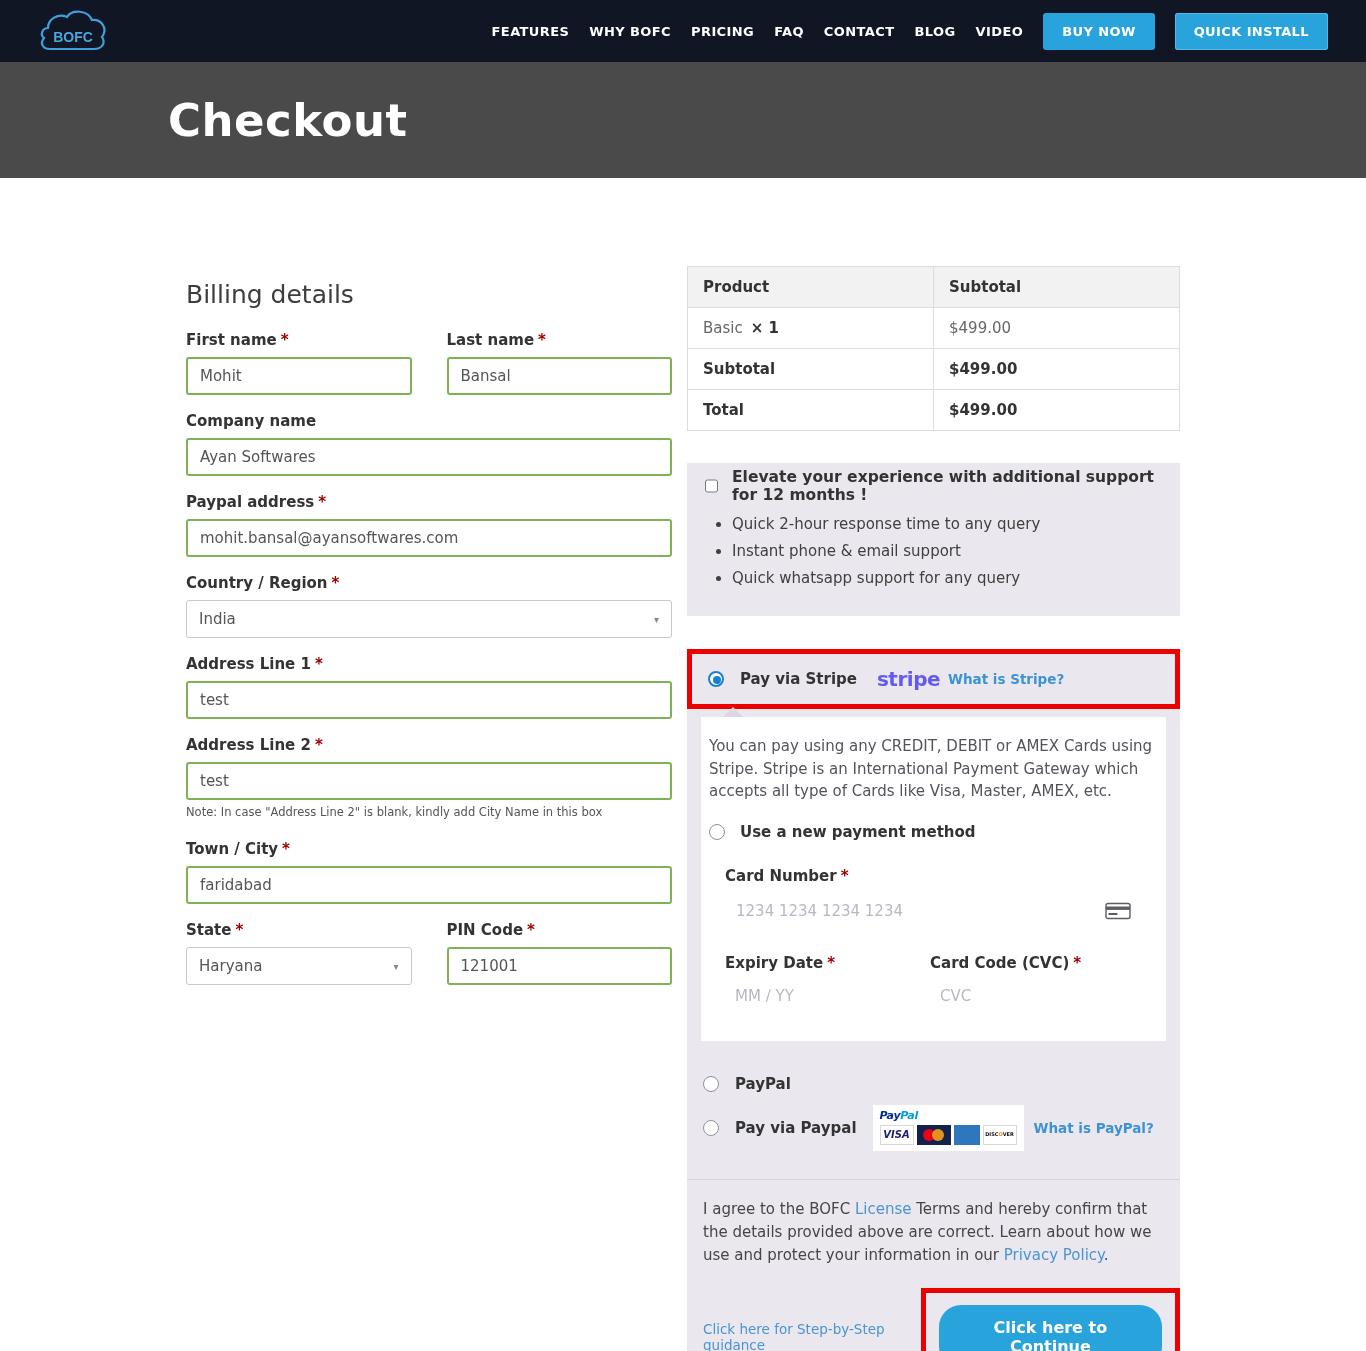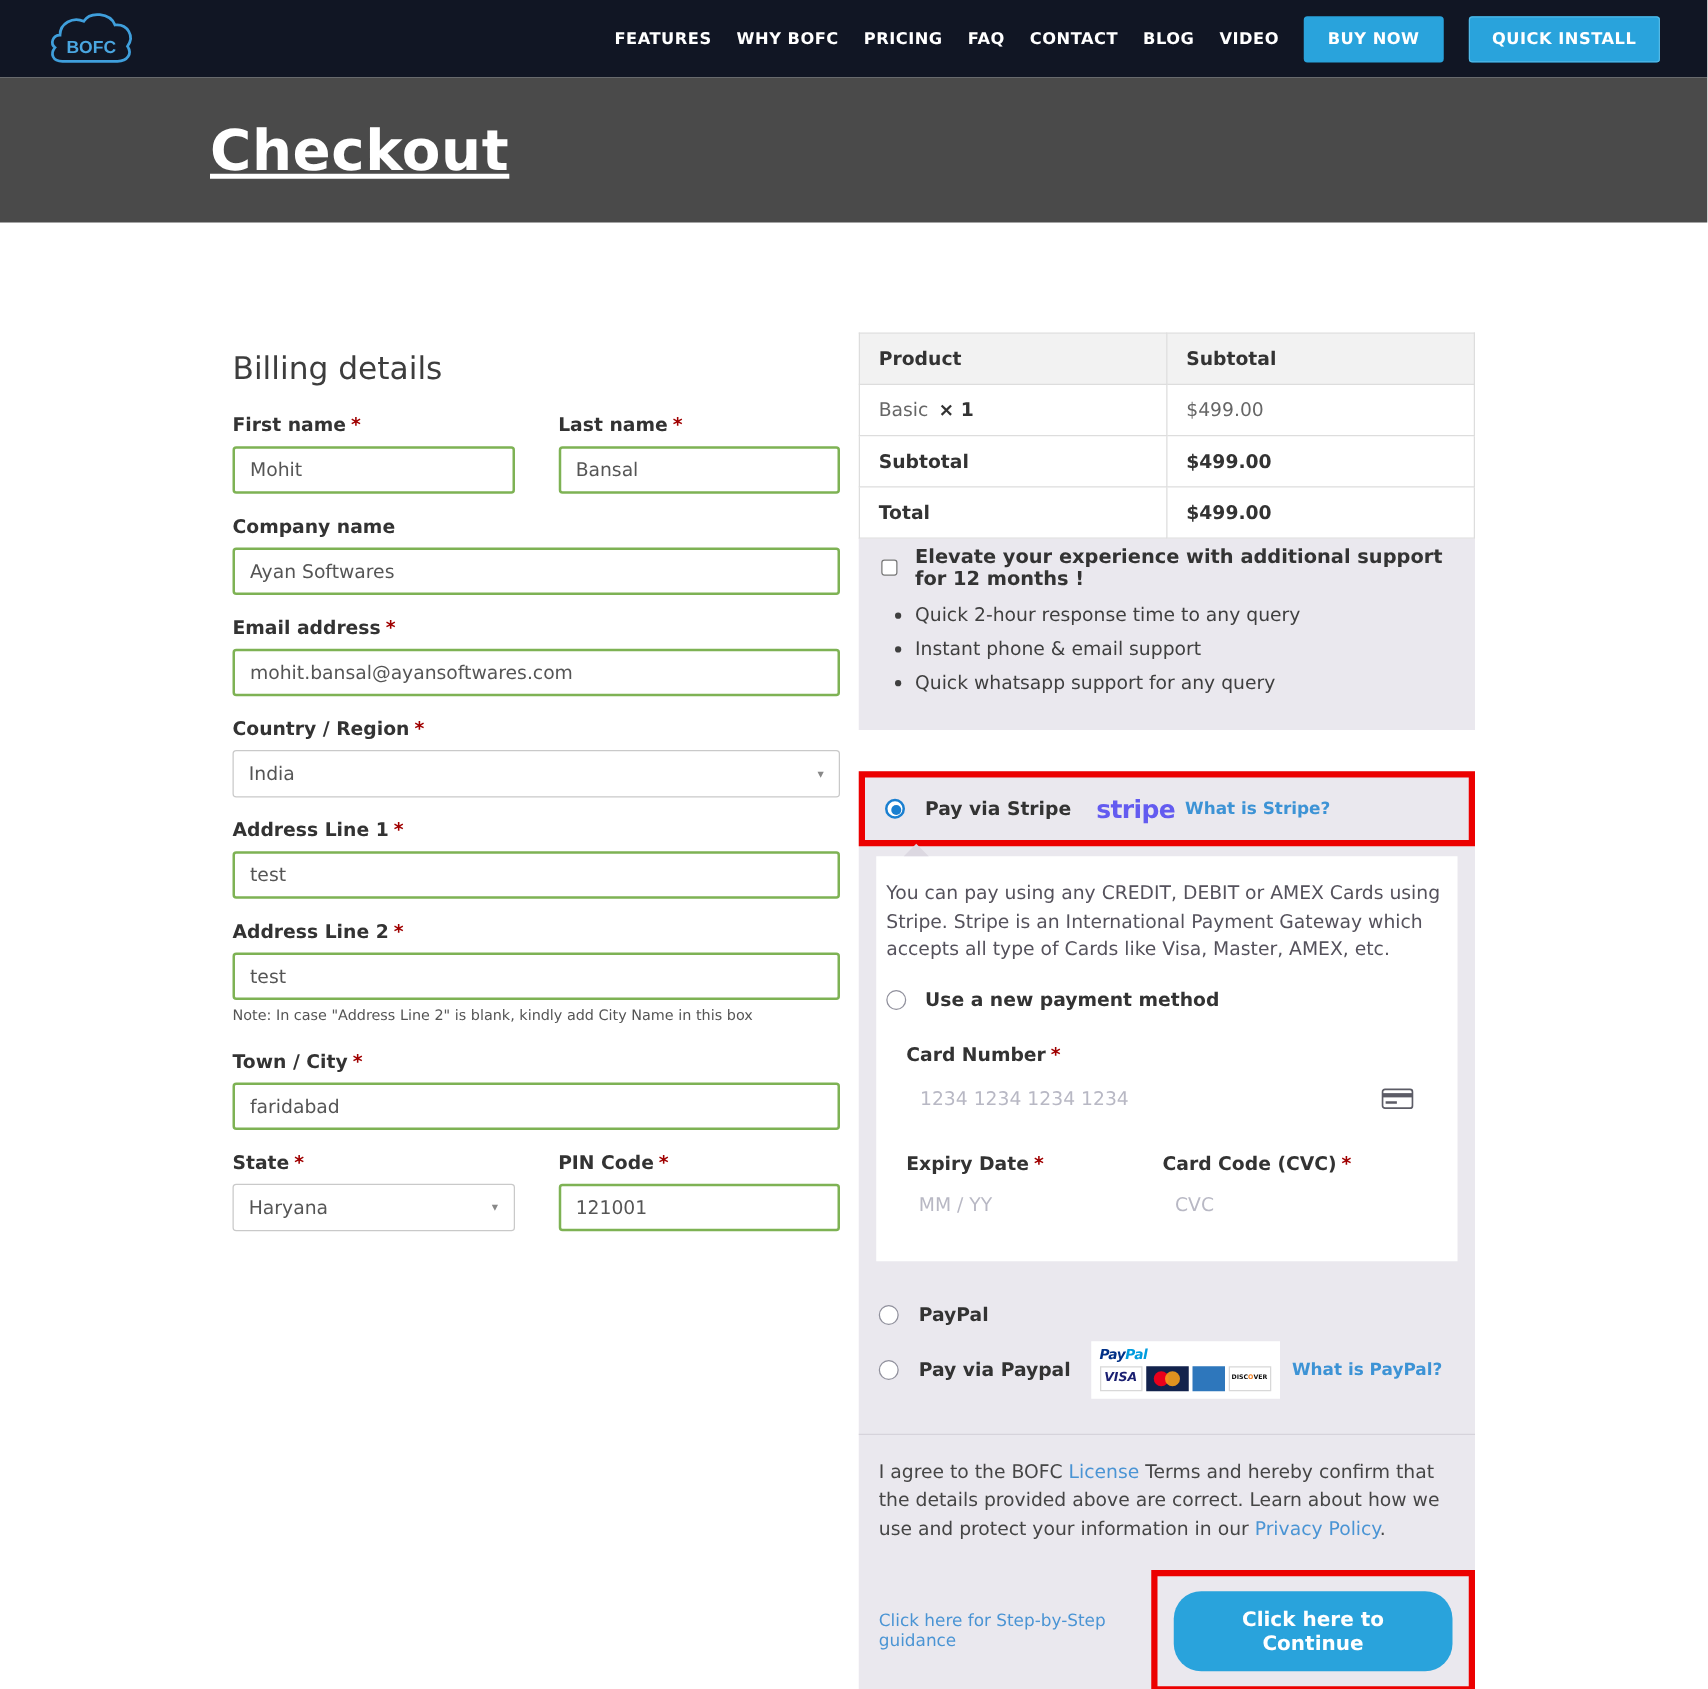--- a/index.html
+++ b/index.html
@@ -10,21 +10,21 @@
   .topnav { height:62px; background:#111624; display:flex; align-items:center; padding:0 38px 0 36px; }
   .logo { display:flex; align-items:center; cursor:pointer; }
   .navlinks { margin-left:auto; display:flex; align-items:center; gap:20px; }
   .navlinks a { color:#fff; text-decoration:none; font-size:13px; font-weight:700; letter-spacing:.4px; }
   .navbtn { background:#29a3dc; color:#fff !important; padding:11px 19px; border-radius:3px; font-size:13px; font-weight:700; letter-spacing:.4px; text-decoration:none; }
   .navbtn.outline { box-shadow:inset 0 0 0 1px #53b9e6; }
 
   
   .band { background:#4a4a4a; height:116px; display:flex; align-items:center; }
   .band-inner { width:1030px; margin:0 auto; }
-  .band h1 { margin:0; color:#fff; font-size:45px; font-weight:800; letter-spacing:.5px;text-decoration:underline; }
+  .band h1 { margin:0; color:#fff; font-size:45px; font-weight:800; letter-spacing:.5px; }
 
   
   .main { width:994px; margin:0 auto 80px; display:flex; gap:15px; padding-top:88px; }
   .col-left { width:486px; flex:0 0 486px; }
   .col-right { width:493px; flex:0 0 493px; }
 
   
   .bill-h { font-size:25px; font-weight:400; color:#3d3d3d; margin:14px 0 22px; }
   .fgroup { margin-bottom:17px; }
   .flabel { display:block; font-size:15px; font-weight:700; color:#333; margin-bottom:8px; }
@@ -38,21 +38,21 @@
 
   
   table.order { width:100%; border-collapse:collapse; font-size:15px; }
   .order th, .order td { border:1px solid #ddd; padding:11px 15px; text-align:left; font-weight:400; }
   .order th { background:#f2f2f2; font-weight:700; color:#333; }
   .order td.muted { color:#666; }
   .order td.strong { font-weight:700; color:#333; }
   .qty { font-weight:700; color:#333; margin-left:8px; }
 
   
-  .offerbox { background:#eae8ee; padding:5px 18px 22px; }
+  .offerbox { background:#eae8ee; padding:5px 18px 22px;margin-top:32px; }
   .offer-head { display:flex; align-items:center; gap:14px; font-size:15.5px; font-weight:700; color:#333; }
   .offer-head input { width:14px; height:14px; margin:0; }
   .offerbox ul { margin:10px 0 0 27px; padding:0; color:#3f3f3f; font-size:15px; }
   .offerbox li { margin-bottom:5px; line-height:1.45; }
 
   
   .paybox { background:#eae8ee; margin-top:33px; padding-bottom:0; }
   .hl-red { border:5px solid #ec0000; }
   .pm-row { display:flex; align-items:center; gap:16px; font-size:15px; font-weight:700; color:#333; }
   .stripe-row { padding:13px 16px; }
@@ -139,21 +139,21 @@
         <input class="tinput" type="text" value="Bansal" style="">
       </div>
     </div>
 
     <div class="fgroup">
       <label class="flabel"><span>Company name</span></label>
       <input class="tinput" type="text" value="Ayan Softwares" style="">
     </div>
 
     <div class="fgroup">
-      <label class="flabel"><span>Email address</span><span class="req">*</span></label>
+      <label class="flabel"><span>Paypal address</span><span class="req">*</span></label>
       <input class="tinput" type="text" value="mohit.bansal@ayansoftwares.com" style="">
     </div>
 
     <div class="fgroup">
       <label class="flabel"><span>Country / Region</span><span class="req">*</span></label>
       <div class="selectbox">
         <span>India</span>
         <span class="caret">▾</span>
       </div>
     </div>

